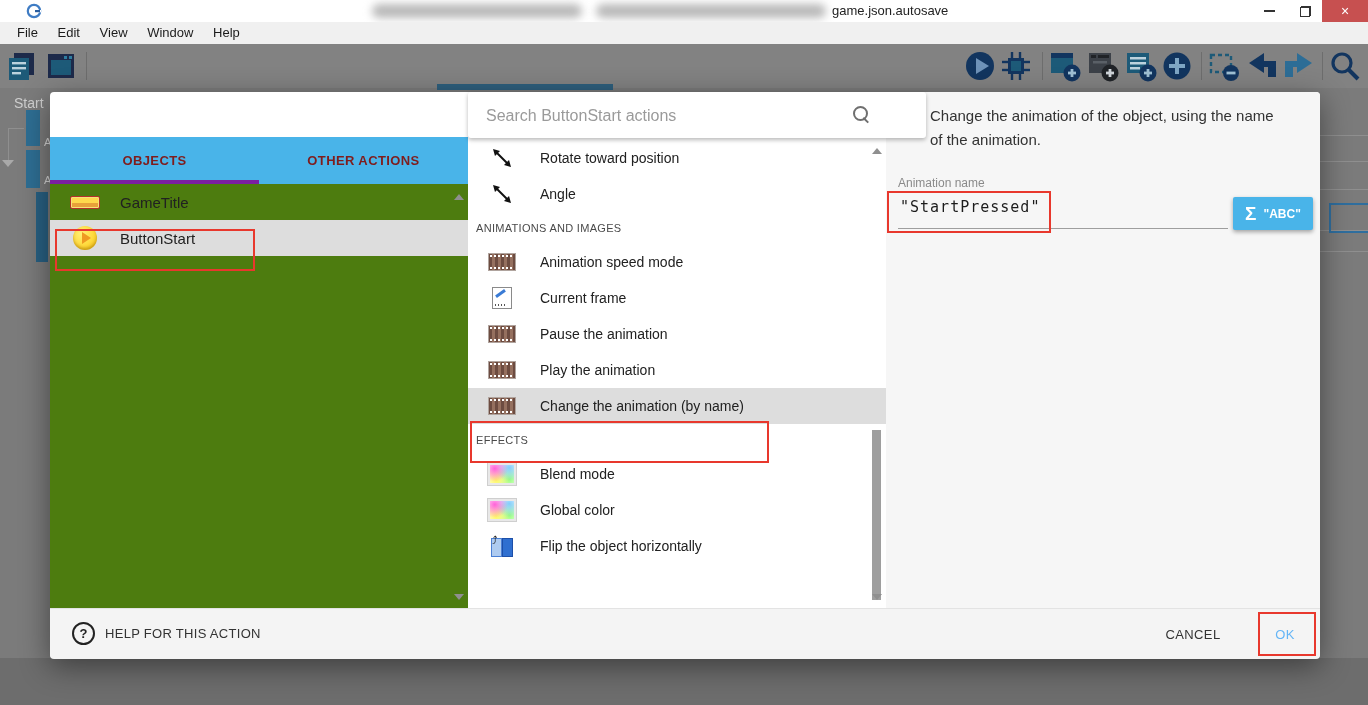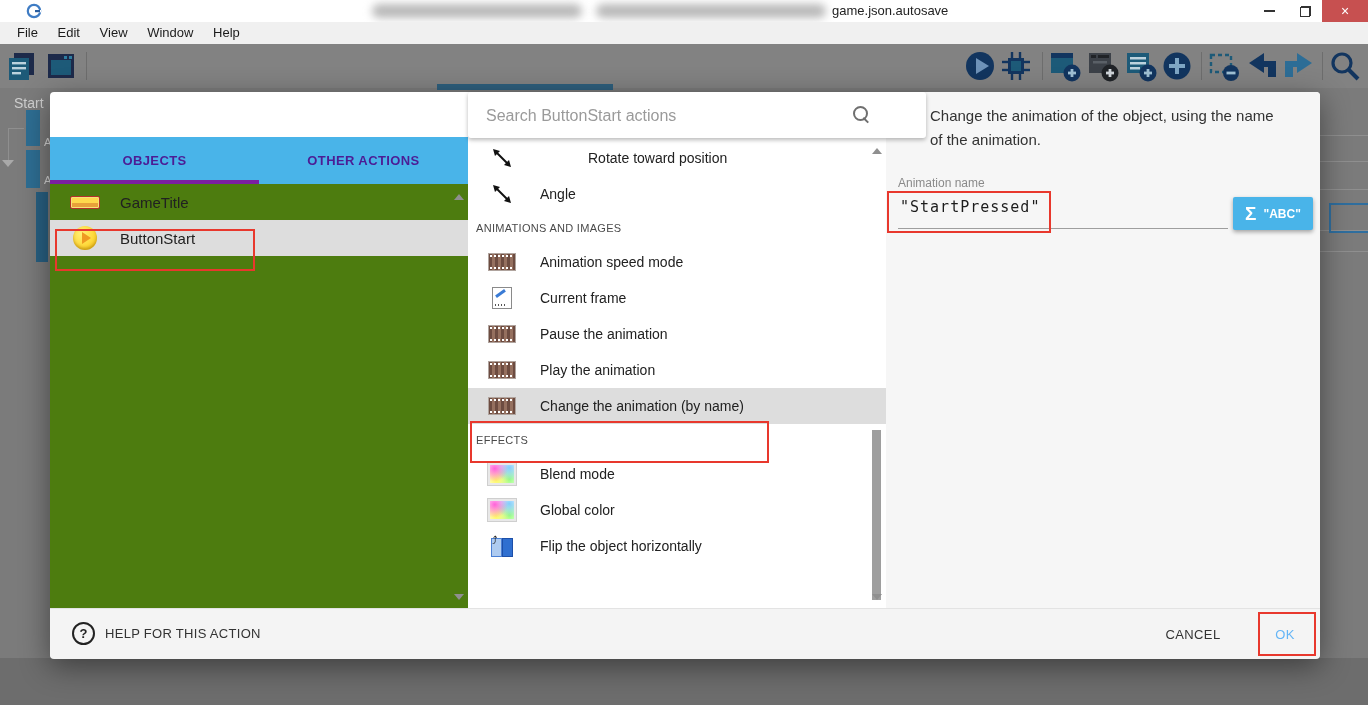--- a/index.html
+++ b/index.html
@@ -48,21 +48,21 @@
           font-family:"Liberation Sans",sans-serif;font-size:16px;color:#444;}
   .left-search input::placeholder{color:#9a9a9a;}
   .filter-icon{position:absolute;left:336px;top:17px;width:20px;height:12px;}
   .filter-icon .l1{position:absolute;left:0;top:2px;width:18px;height:2px;background:#6f6f6f;}
   .filter-icon .l2{position:absolute;left:4px;top:8px;width:10px;height:2px;background:#6f6f6f;}
   .mag{position:relative;width:18px;height:18px;}
   .mag .ring{position:absolute;left:0;top:0;width:11px;height:11px;border:2px solid #6f6f6f;border-radius:50%;}
   .mag .stick{position:absolute;left:11px;top:11px;width:7px;height:2px;background:#6f6f6f;transform:rotate(45deg);transform-origin:0 0;}
   .left-mag{position:absolute;left:383px;top:13px;}
   .tabs{position:absolute;left:0;top:45px;width:418px;height:47px;background:#49b4e9;display:flex;}
-  .tab{flex:1;display:flex;align-items:center;justify-content:center;color:#4c1d95;font-size:13px;font-weight:bold;letter-spacing:.4px;}
+  .tab{flex:1;display:flex;align-items:center;justify-content:center;color:#7f1d1d;font-size:13px;font-weight:bold;letter-spacing:.4px;}
   .tab-underline{position:absolute;left:0;top:88px;width:209px;height:4px;background:#7b1fa2;}
   .obj-list{position:absolute;left:0;top:92px;width:418px;height:424px;background:#4d7c0f;}
   .obj-row{position:relative;height:36px;display:flex;align-items:center;}
   .obj-row.sel{background:#dddddd;}
   .obj-row .oicon{margin-left:20px;width:30px;display:flex;justify-content:center;}
   .obj-row .olabel{margin-left:20px;font-size:15px;color:#212121;}
   .gametitle-sprite{width:30px;height:11px;background:linear-gradient(180deg,#ffd94d 0 55%,#e8a13a 55% 100%);border:1px solid #b5302a;border-radius:2px;box-shadow:inset 0 0 0 1px #f6e27a;}
   .playbtn-sprite{width:24px;height:24px;border-radius:50%;background:radial-gradient(circle at 35% 32%,#fff176,#ffd93b 55%,#e8b80e);box-shadow:inset 0 -2px 3px rgba(160,110,0,.5);position:relative;}
   .playbtn-sprite .tri{position:absolute;left:9px;top:6px;width:0;height:0;border-top:6px solid transparent;border-bottom:6px solid transparent;border-left:9px solid #ef9a22;}
   .scroll-arrow{position:absolute;width:0;height:0;border-left:5px solid transparent;border-right:5px solid transparent;}
@@ -292,21 +292,21 @@
 
   <div class="panel-mid">
     <div class="mid-search">
       <input placeholder="Search ButtonStart actions" style="">
       <div class="mag mid-mag">
           <div class="ring"></div>
           <div class="stick"></div>
         </div>
     </div>
     <div class="mid-list">
-      <div class="act-row" style="margin-top:2px;gap:48px;">
+      <div class="act-row" style="margin-top:2px;">
         <div class="aicon">
           <svg class="diag-arrow" viewBox="0 0 22 22">
               <line x1="5" y1="5" x2="17" y2="17" stroke="#111" stroke-width="2"></line>
               <polygon points="2,2 9,4 4,9" fill="#111"></polygon>
               <polygon points="20,20 13,18 18,13" fill="#111"></polygon>
             </svg>
         </div>
         <div class="alabel">Rotate toward position</div>
       </div>
       <div class="act-row">

